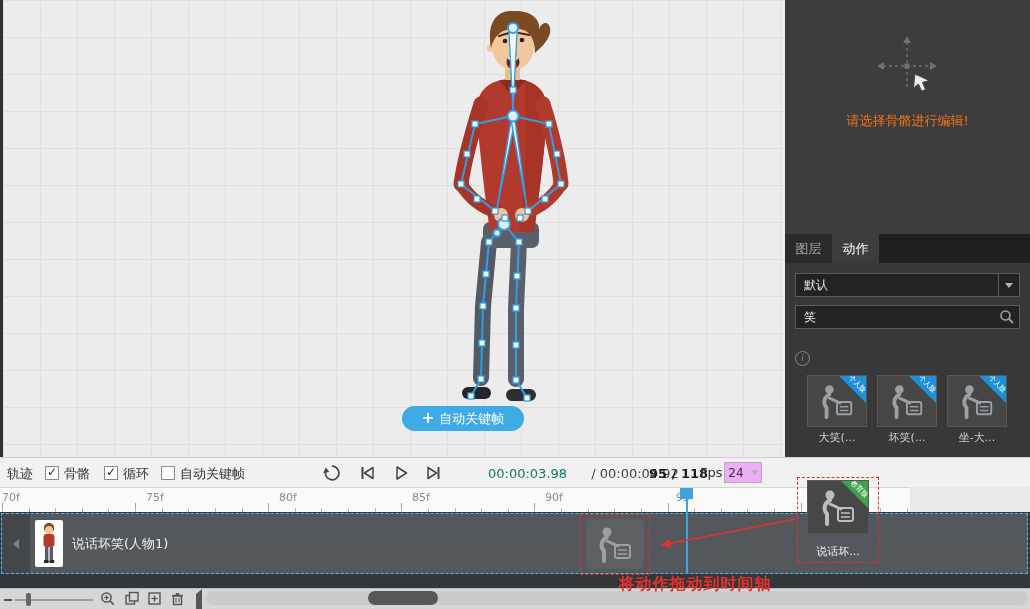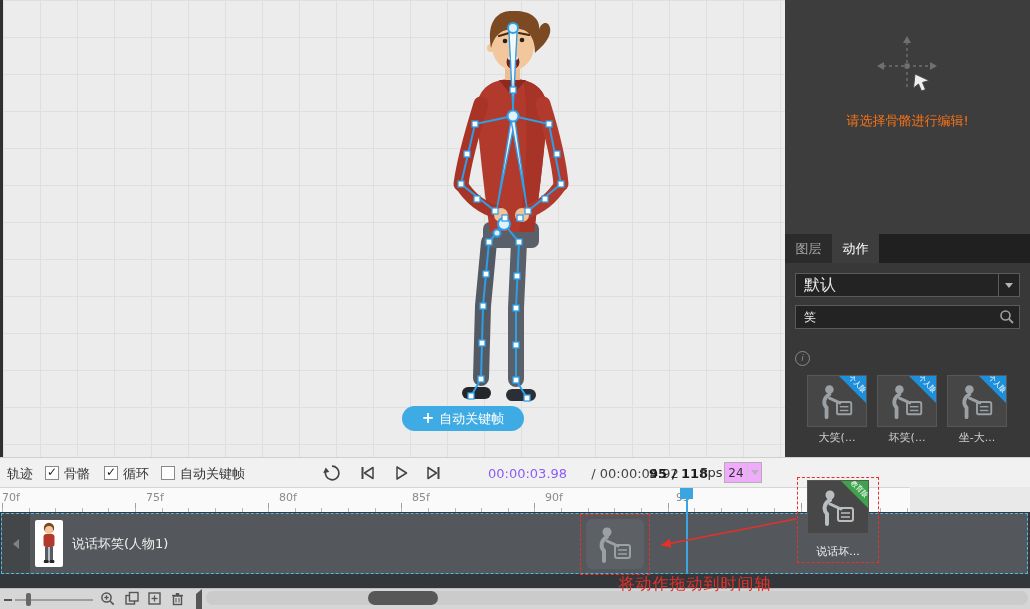--- a/index.html
+++ b/index.html
@@ -21,21 +21,21 @@
   #panel{position:absolute;left:785px;top:0;width:245px;height:457px;background:#383838}
   #panel-top{position:absolute;left:0;top:0;width:100%;height:234px;background:#3d3d3d}
   #panel-hint{position:absolute;top:112px;width:100%;text-align:center;color:#f97316;font-size:13px}
   #tabbar{position:absolute;left:0;top:234px;width:100%;height:29px;background:#202020;display:flex}
   .tab{width:47px;height:29px;line-height:29px;text-align:center;font-size:13px;color:#a5a5a5;
        background:#2b2b2b;cursor:pointer}
   .tab.active{background:#3d3d3d;color:#fff}
   #panel-body{position:absolute;left:0;top:263px;width:100%;height:194px;background:#383838;
     padding:10px;box-sizing:border-box}
   #preset{width:225px;height:24px;background:#232323;border:1px solid #5a5a5a;color:#e8e8e8;
-    font-size:16px;display:flex;align-items:center;box-sizing:border-box;cursor:pointer}
+    font-size:12px;display:flex;align-items:center;box-sizing:border-box;cursor:pointer}
   #preset .val{flex:1;padding-left:8px}
   #preset .dd{width:20px;height:100%;border-left:1px solid #5a5a5a;display:flex;align-items:center;justify-content:center}
   .tri-down{width:0;height:0;border-left:4px solid transparent;border-right:4px solid transparent;border-top:5px solid #b5b5b5}
   #searchbox{position:relative;margin-top:8px;width:225px}
   #search-input{width:225px;height:24px;background:#232323;border:1px solid #5a5a5a;color:#e8e8e8;
     font-size:12px;padding:0 24px 0 8px;box-sizing:border-box;font-family:inherit}
   #search-icon{position:absolute;right:5px;top:4px}
   #info-row{margin-top:22px;color:#939393;font-size:12px;display:flex;align-items:center;gap:5px;white-space:nowrap}
   .info-i{display:inline-block;width:13px;height:13px;border:1px solid #8a8a8a;border-radius:50%;
     color:#8a8a8a;font-size:9px;line-height:13px;text-align:center;flex:0 0 auto}
@@ -53,21 +53,21 @@
 
   
   #toolbar{position:absolute;left:0;top:457px;width:1030px;height:30px;background:#f1f1f1;
     border-top:1px solid #cfcfcf;box-sizing:border-box}
   #toolbar .t{position:absolute;font-size:13px;color:#333;top:7px}
   .cb{position:absolute;top:8px;width:14px;height:14px;background:#fff;border:1px solid #8a8a8a;
     box-sizing:border-box;cursor:pointer}
   .cb.checked::after{content:"✓";position:absolute;left:1px;top:-2px;font-size:12px;color:#222;font-weight:bold}
   .pbtn{position:absolute;top:5px;width:22px;height:20px;cursor:pointer;background:none;border:none;padding:0}
   #time{position:absolute;left:488px;top:8px;font-size:13px}
-  #time .cur{color:#8b5cf6}
+  #time .cur{color:#0f766e}
   #time .tot{color:#444;margin-left:20px}
   #frames{position:absolute;left:649px;top:8px;font-size:13px;font-weight:bold;color:#1c1c1c}
   #fps-select{position:absolute;left:724px;top:4px;width:38px;height:21px;background:#f0abfc;
     border:1px solid #b0b0b0;box-sizing:border-box;display:flex;align-items:center;cursor:pointer}
   #fps-select .val{flex:1;text-align:center;font-size:12px;color:#333}
   #fps-select .dd{width:13px;height:100%;border-left:1px solid #c5c5c5;display:flex;align-items:center;justify-content:center}
 
   
   #ruler{position:absolute;left:0;top:487px;width:910px;height:25px;background:#fafafa;
     border-top:1px solid #d6d6d6;box-sizing:border-box}
@@ -106,21 +106,21 @@
   #hscroll-track{position:absolute;left:206px;top:2px;width:822px;height:14px;background:#cbcbcb;border-radius:7px}
   #hscroll-thumb{position:absolute;left:368px;top:2px;width:70px;height:14px;background:#575757;border-radius:7px;cursor:pointer}
 
   
   #dragged{position:absolute;left:797px;top:477px;width:80px;border:1px dashed #e8302a;
     padding:2px 0 3px;z-index:40;cursor:grab}
   #dragged .thumb{margin:0 auto;width:62px;height:54px;background:#474747}
   #dragged .label{margin-top:10px;font-size:11px;color:#f2f2f2;text-align:center;white-space:nowrap}
   #arrow-overlay{position:absolute;left:0;top:0;z-index:45;pointer-events:none}
   #drag-hint{position:absolute;left:552px;top:574px;width:286px;text-align:center;color:#e8302a;
-    font-size:16px;font-weight:normal;z-index:46;letter-spacing:1px}
+    font-size:16px;font-weight:bold;z-index:46;letter-spacing:1px}
 </style>
 </head>
 <body>
 
 <div id="canvas">
 
   <svg class="abs" style="left:428px;top:6px" width="160" height="404" viewBox="0 0 160 404">
 
     <path d="M58,236 L52,300 L50,372" stroke="#545a64" stroke-width="16" fill="none" stroke-linecap="round"></path>
     <path d="M88,236 L85,302 L85,373" stroke="#5a606a" stroke-width="16" fill="none" stroke-linecap="round"></path>

